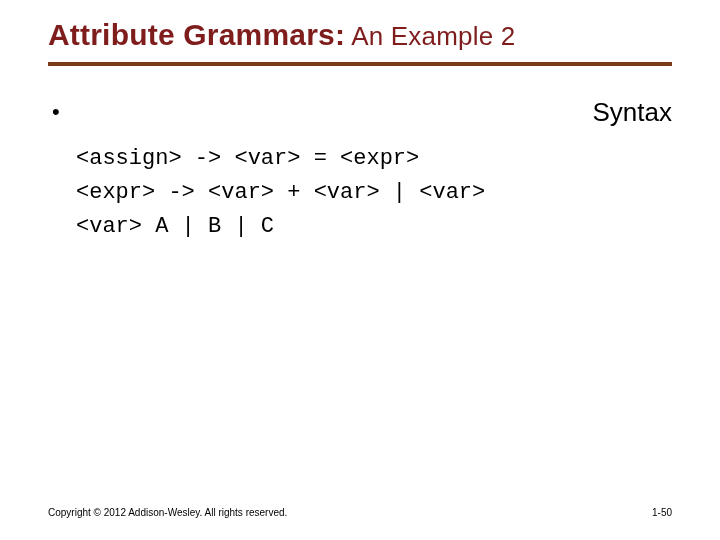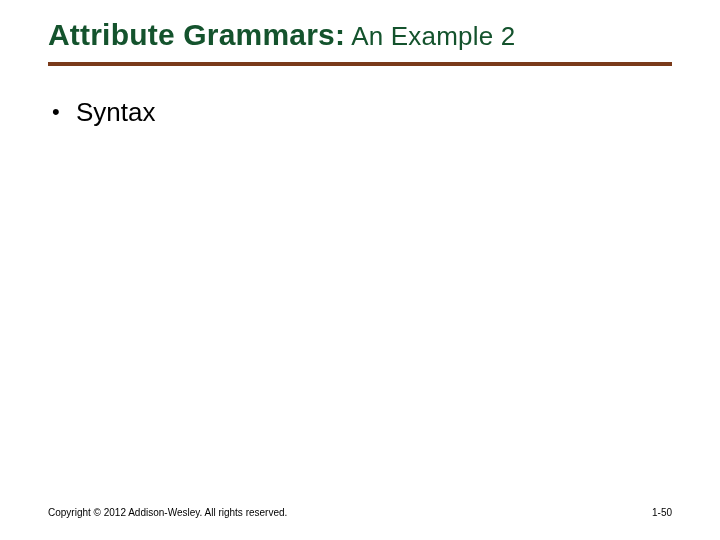--- a/index.html
+++ b/index.html
@@ -12,21 +12,21 @@
     color: #000;
   }
   .slide {
     box-sizing: border-box;
     width: 720px;
     height: 540px;
     padding: 18px 48px 20px 48px;
     position: relative;
   }
   .title {
-    color: #14532d;
+    color: #7f1d1d;
     font-size: 30px;
     font-weight: 600;
     letter-spacing: 0.2px;
     margin: 0 0 10px 0;
   }
   .title-sub {
     font-size: 26px;
     font-weight: 500;
   }
   .hr {
@@ -41,20 +41,21 @@
   }
   ul.bullets {
     list-style: none;
     padding: 0;
     margin: 0;
   }
   ul.bullets > li {
     position: relative;
     padding-left: 28px;
     margin-bottom: 10px;
+    text-align: right;
   }
   ul.bullets > li::before {
     content: "•";
     position: absolute;
     left: 4px;
     top: 0;
     color: #000;
     font-size: 22px;
     line-height: 1.6;
   }
@@ -93,20 +94,23 @@
 
   <hr class="hr">
 
   <div class="body">
     <ul class="bullets">
 
       <li>
         <span>Syntax</span>
       </li>
 
+      <div class="codeblock">&lt;assign&gt; -&gt; &lt;var&gt; = &lt;expr&gt;
+&lt;expr&gt; -&gt; &lt;var&gt; + &lt;var&gt; | &lt;var&gt;
+&lt;var&gt; A | B | C</div>
 
 
 
     </ul>
   </div>
 
   <div class="footer">
     <span>Copyright © 2012 Addison-Wesley. All rights reserved.</span>
     <span>1-50</span>
   </div>

